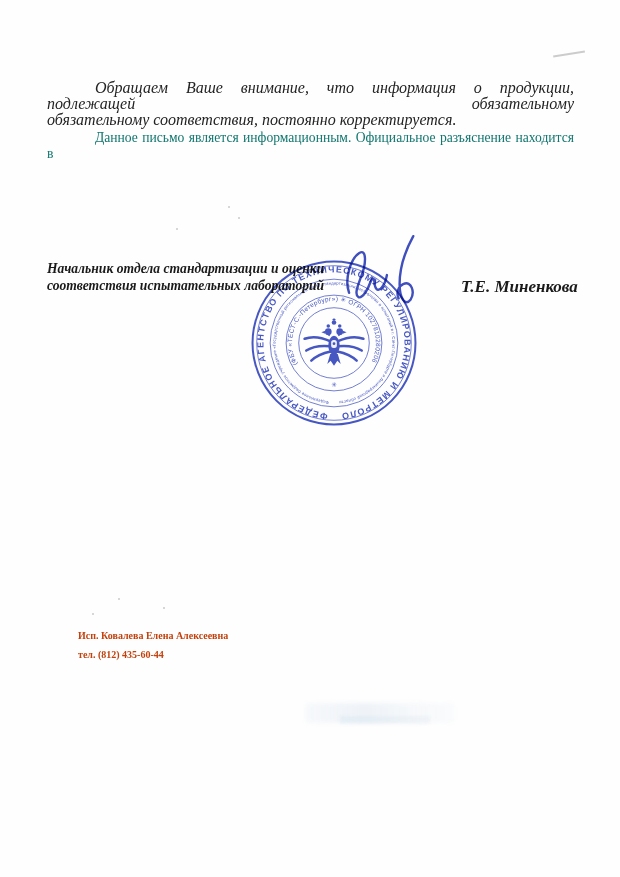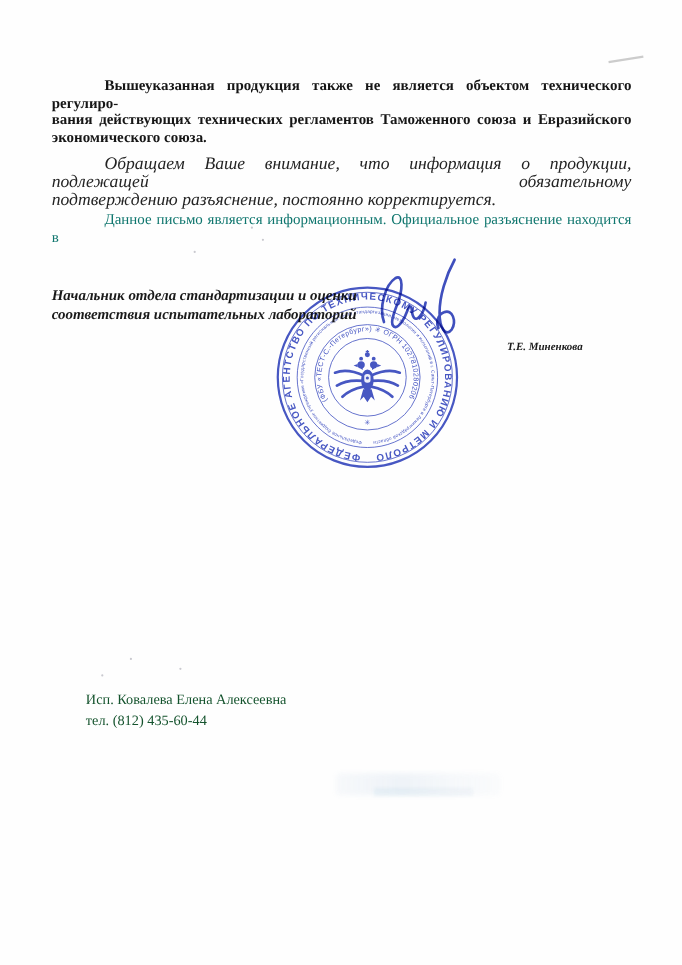--- a/index.html
+++ b/index.html
@@ -23,36 +23,36 @@
   .gap10{height:10px;}
   .gap2{height:2px;}
 
   
   .sign-title{
     position:absolute;left:47px;top:260px;width:340px;
     font-weight:700;font-style:italic;font-size:13.6px;line-height:17px;color:#1a1a1a;
   }
   .sign-name{
     position:absolute;left:461px;top:277px;
-    font-weight:700;font-style:italic;font-size:10px;color:#1a1a1a;white-space:nowrap;margin-top:33px;
+    font-weight:700;font-style:italic;font-size:17px;color:#1a1a1a;white-space:nowrap;
   }
 
   
   .stamp{
     position:absolute;left:250px;top:259px;width:168px;height:168px;
     mix-blend-mode:multiply;opacity:.94;filter:blur(.35px);
   }
   
   .handsign{
     position:absolute;left:334px;top:230px;width:108px;height:92px;
     mix-blend-mode:multiply;transform:rotate(-4deg);
   }
   .executor-block{
     position:absolute;left:78px;top:627px;
-    font-size:13px;line-height:18.5px;color:#14532d;
+    font-size:10px;line-height:18.5px;color:#c2410c;font-weight:bold;
   }
 
   
   .artifact{position:absolute;pointer-events:none;}
   .dash-tr{left:553px;top:53px;width:32px;height:1.5px;background:#cccccc;transform:rotate(-9deg);}
   .speck{width:2px;height:2px;border-radius:50%;background:#c9c9cf;}
   .ghost-smudge{
     left:305px;top:703px;width:150px;height:20px;
     background:linear-gradient(90deg,rgba(130,160,200,.10),rgba(110,150,195,.20) 40%,rgba(150,180,210,.14) 70%,rgba(130,160,200,.06));
     filter:blur(2.2px);border-radius:4px;opacity:.55;
@@ -62,29 +62,24 @@
     background:linear-gradient(90deg,rgba(90,170,200,.16),rgba(120,150,190,.12));
     filter:blur(1.6px);opacity:.5;
   }
 </style>
 </head>
 <body>
 
 <div class="page"></div>
 
 <div class="text-block" style="top:70px;">
-  <div class="para p-bold">
-    <div class="jline indent">Вышеуказанная продукция также не является объектом технического регулиро-</div>
-    <div class="jline">вания действующих технических регламентов Таможенного союза и Евразийского</div>
-    <div class="line">экономического союза.</div>
-  </div>
   <div class="gap10"></div>
   <div class="para p-italic">
     <div class="jline indent">Обращаем Ваше внимание, что информация о продукции, подлежащей обязательному</div>
-    <div class="line">подтверждению разъяснение, постоянно корректируется.</div>
+    <div class="line">обязательному соответствия, постоянно корректируется.</div>
   </div>
   <div class="gap2"></div>
   <div class="para p-normal">
     <div class="jline indent">Данное письмо является информационным. Официальное разъяснение находится в</div>
   </div>
 </div>
 
 <div class="sign-title">
   <div class="line">Начальник отдела стандартизации и оценки</div>
   <div class="line">соответствия испытательных лабораторий</div>

